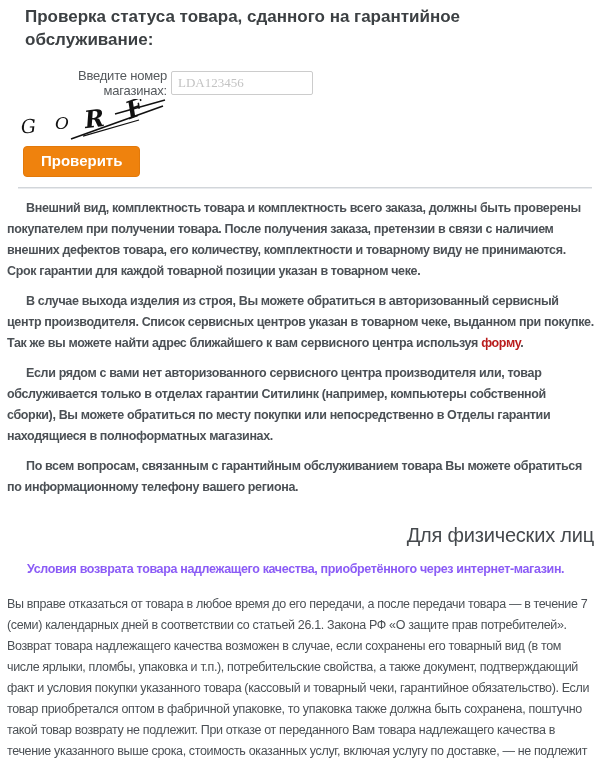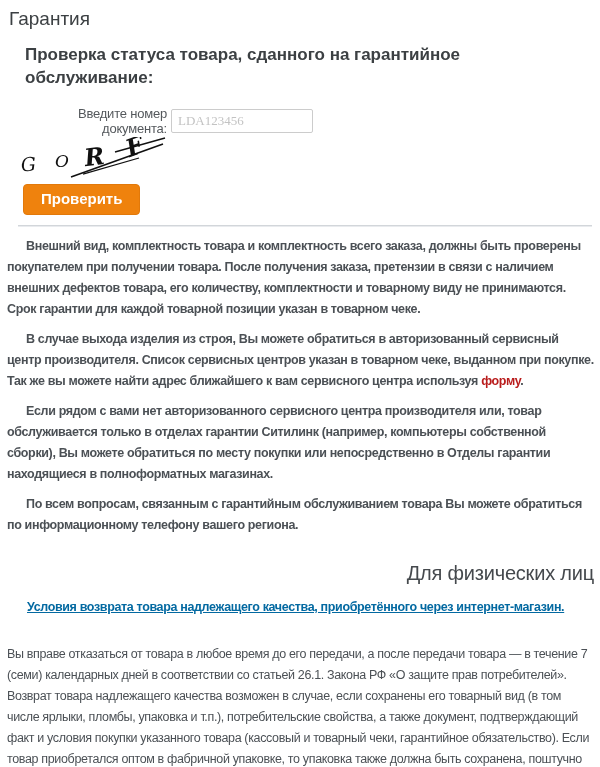--- a/index.html
+++ b/index.html
@@ -66,36 +66,35 @@
     margin: 9px 0; color: #4b5055;
   }
   .content p.ind { text-indent: 19px; font-weight: bold; }
   .content a.form-link { color: #b91c1c; text-decoration: none; cursor: pointer; }
 
   h2.individuals-heading {
     font-size: 20px; font-weight: 400; color: #45494d;
     margin: 25px 0 6px 18px; line-height: 24px; letter-spacing: -0.2px; text-align: right;
   }
   .content p.bold-note {
-    font-weight: 700; font-size: 12.5px; color: #0369a1;
-    text-indent: 20px; margin: 12px 0 26px 0; text-decoration: underline;
+    font-weight: 700; font-size: 12.5px; color: #8b5cf6;
+    text-indent: 20px; margin: 12px 0 14px 0;
   }
 </style>
 </head>
 <body>
 
 <div class="page">
 
-  <h1 class="page-title">Гарантия</h1>
 
   <section class="check-section">
     <h2 class="check-heading">Проверка статуса товара, сданного на гарантийное обслуживание:</h2>
 
     <div class="form-row">
-      <label>Введите номер документа:</label><input type="text" placeholder="LDA123456" style="">
+      <label>Введите номер магазинах:</label><input type="text" placeholder="LDA123456" style="">
     </div>
 
 
     <div class="captcha-box">
       <svg width="160" height="42" viewBox="0 0 160 42">
         <text class="captcha-letter" x="8" y="34" font-size="19" transform="rotate(-4 14 30)">G</text>
         <text class="captcha-letter" x="42" y="30" font-size="17">O</text>
         <text class="captcha-letter" x="72" y="28" font-size="24" font-weight="bold" transform="rotate(-7 82 24)">R</text>
         <text class="captcha-letter" x="114" y="18" font-size="24" font-weight="bold" transform="rotate(-20 122 12)">F</text>
         <line x1="58" y1="40" x2="150" y2="7" stroke="#111" stroke-width="1.6"></line>

